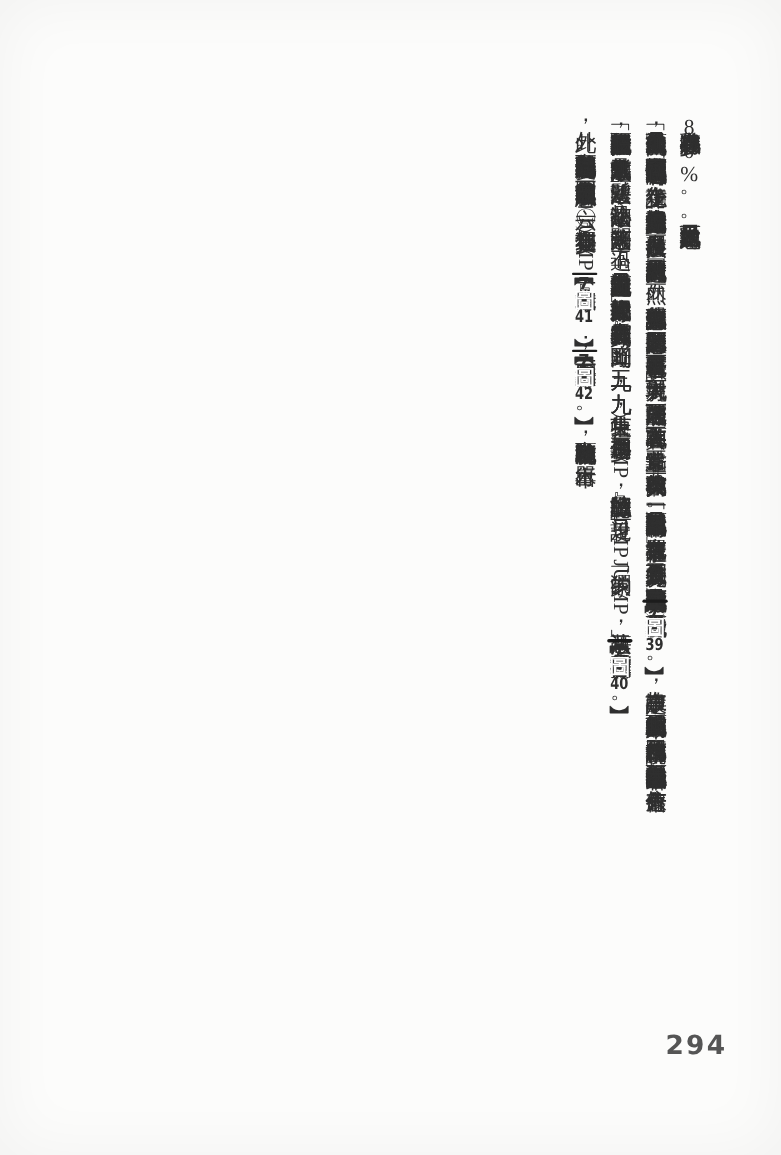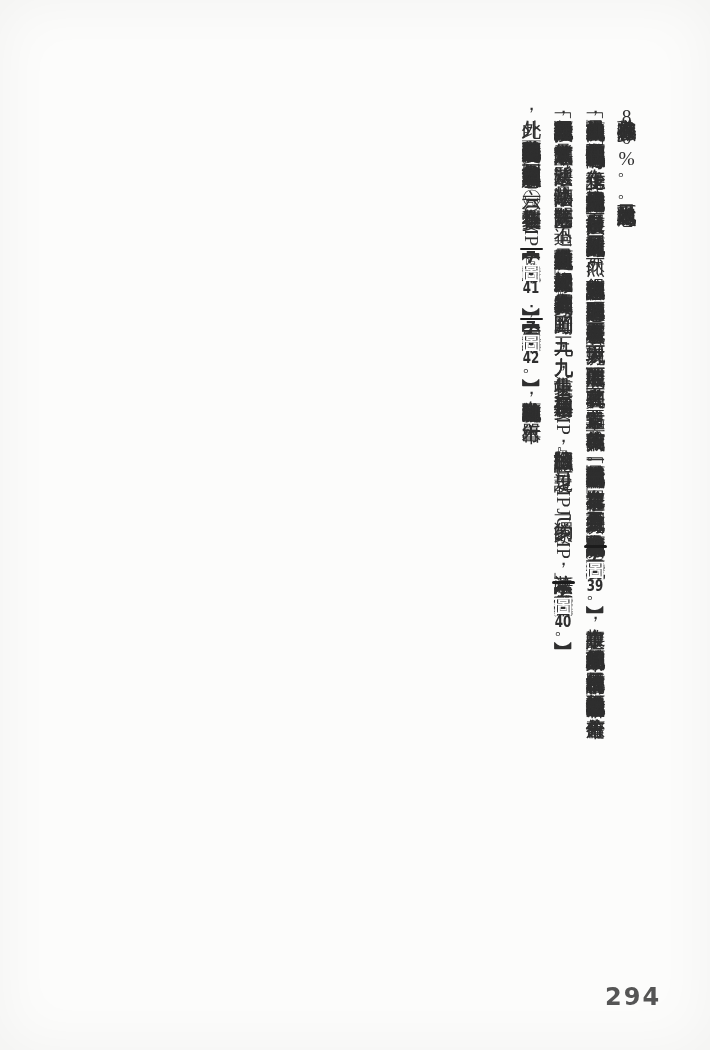--- a/index.html
+++ b/index.html
@@ -43,21 +43,21 @@
     color: #ffffff;
     border-radius: 2px;
     padding: 1px 0;
   }
   .fignum {
     font-size: 15px;
     font-weight: bold;
   }
   .page-num {
     position: absolute;
-    left: 605px; top: 983px;
+    left: 605px; top: 936px;
     font-family: "DejaVu Sans", "Liberation Sans", sans-serif;
     font-weight: bold;
     font-size: 24px;
     letter-spacing: 2px;
     color: #555555;
   }
 </style>
 </head>
 <body>
 

